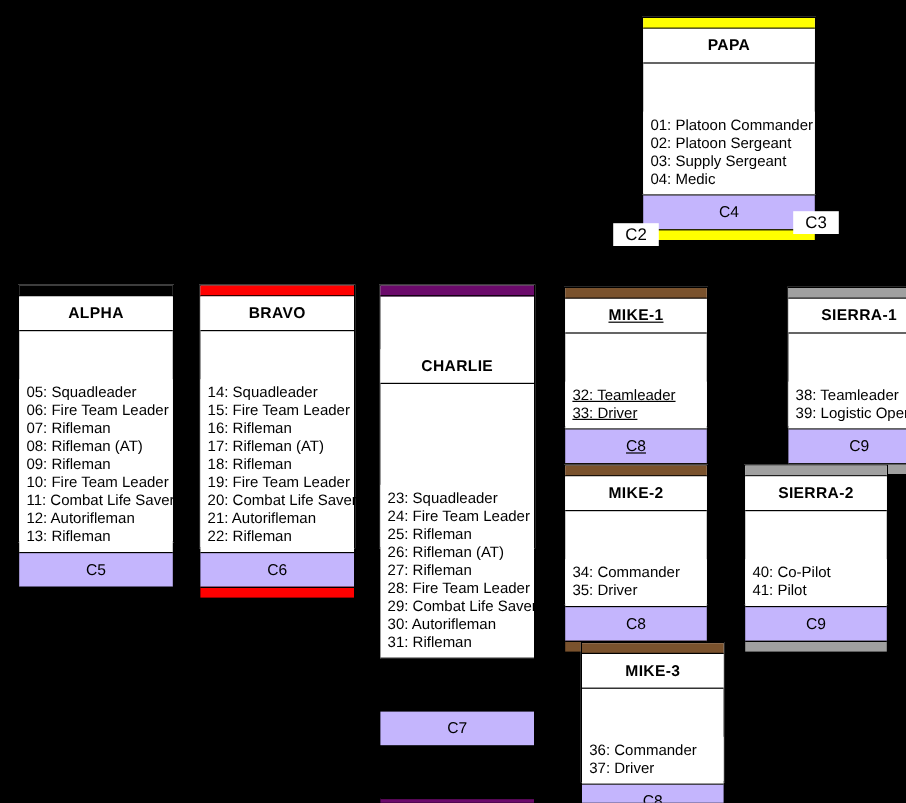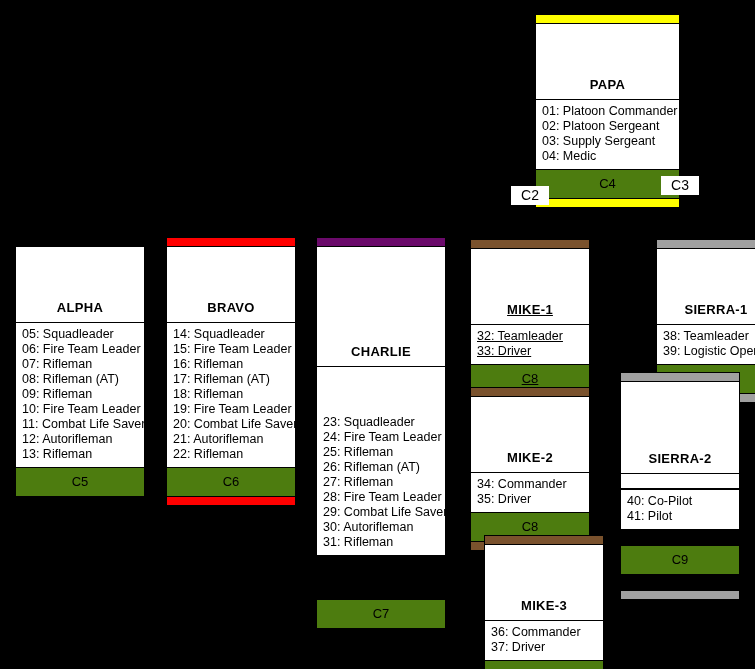--- a/index.html
+++ b/index.html
@@ -40,37 +40,37 @@
   .unit-title {
     flex: 0 0 auto;
     background: #ffffff;
     color: #000000;
     font-size: 13px;
     font-weight: bold;
     text-align: center;
     letter-spacing: 0.3px;
     padding: 6px 0 7px 0;
     border-bottom: 1px solid #000000;
-    margin-top: 47px;
   }
   .unit-roles {
     flex: 1 1 auto;
     background: #ffffff;
     color: #000000;
     font-size: 12.5px;
     line-height: 15px;
     padding: 4px 6px 5px 6px;
     border-bottom: 1px solid #000000;
+    margin-top: 40px;
   }
   .unit-roles div {
     white-space: nowrap;
   }
   .unit-code {
     flex: 0 0 auto;
-    background: #4d7c0f;
+    background: #c4b5fd;
     color: #000000;
     font-size: 13px;
     text-align: center;
     padding: 6px 0 7px 0;
   }
 
   
   .conn-label {
     position: absolute;
     box-sizing: border-box;
@@ -181,21 +181,21 @@
   <div class="stripe top" style="background: rgb(122, 82, 45);"></div>
   <div class="unit-title">MIKE-2</div>
   <div class="unit-roles">
       <div>34: Commander</div>
       <div>35: Driver</div>
     </div>
   <div class="unit-code">C8</div>
   <div class="stripe bottom" style="background: rgb(122, 82, 45);"></div>
 </div>
 
-<div class="unit" style="left:620px; top:372px; width:120px; height:117px;gap:16px;">
+<div class="unit" style="left:620px; top:387px; width:120px; height:117px;">
   <div class="stripe top" style="background: rgb(160, 160, 160);"></div>
   <div class="unit-title">SIERRA-2</div>
   <div class="unit-roles">
       <div>40: Co-Pilot</div>
       <div>41: Pilot</div>
     </div>
   <div class="unit-code">C9</div>
   <div class="stripe bottom" style="background: rgb(160, 160, 160);"></div>
 </div>
 

